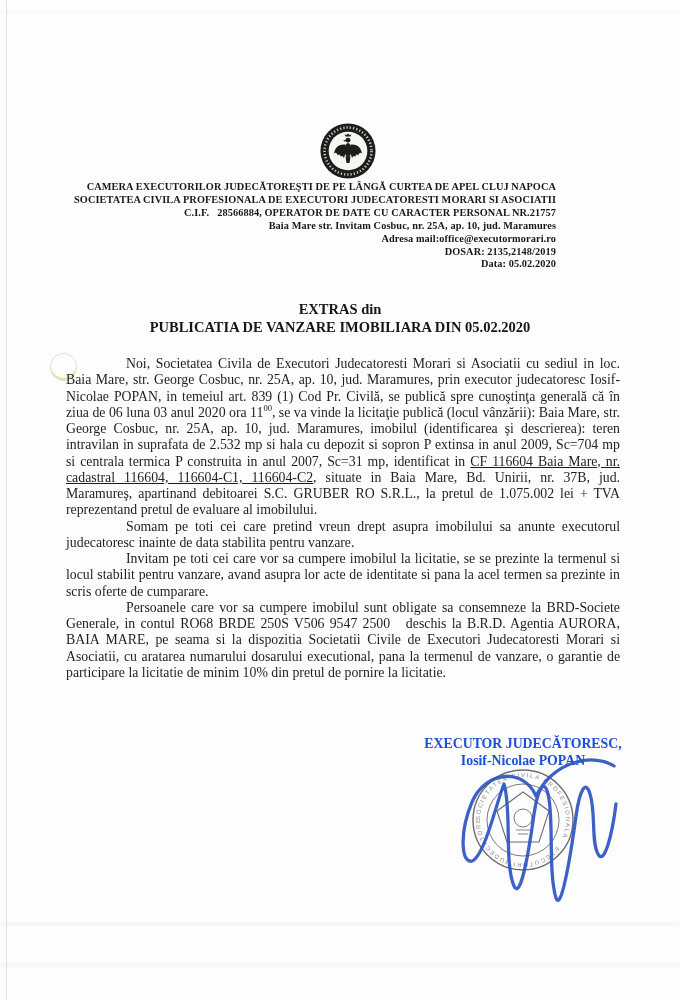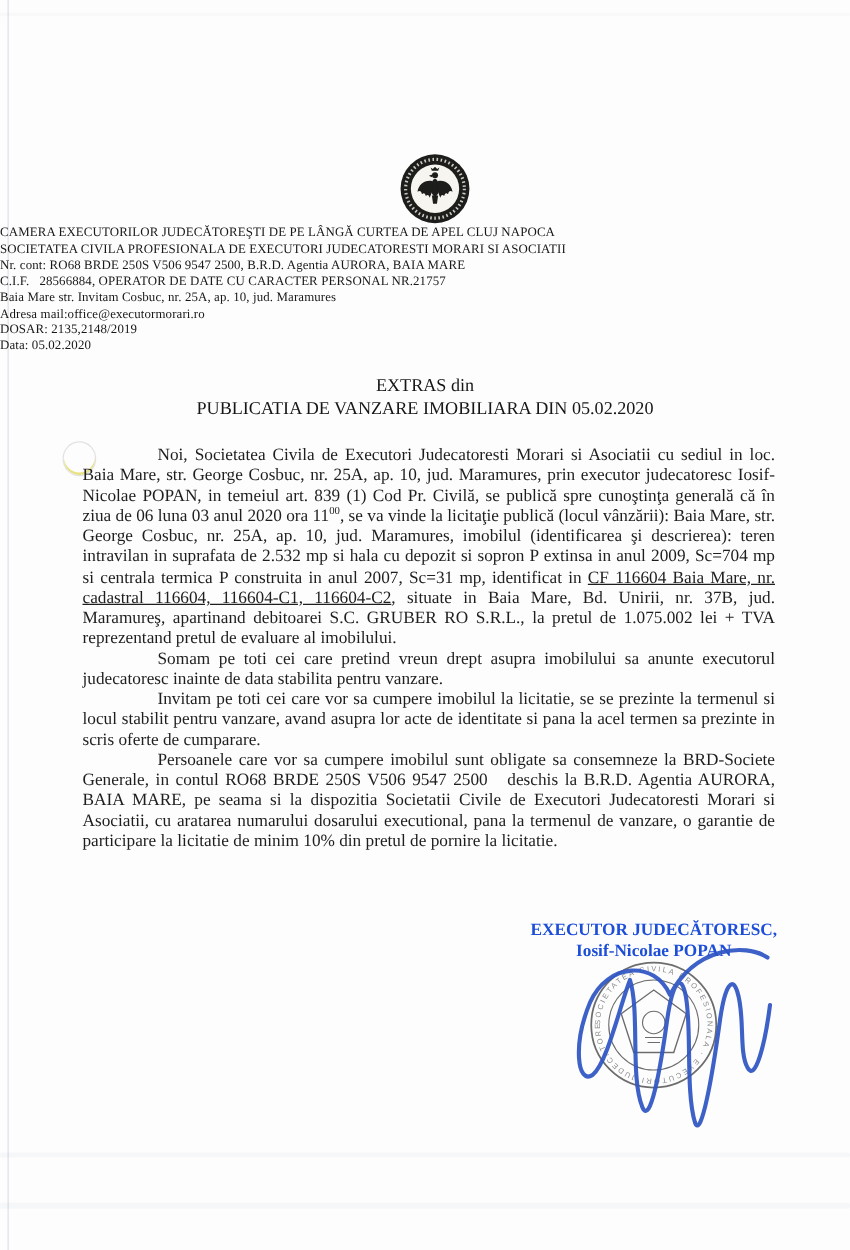--- a/index.html
+++ b/index.html
@@ -18,26 +18,26 @@
   .noise-2{top:962px;height:5px;}
   .noise-3{top:10px;height:3px;background:rgba(70,80,90,0.025);}
   .punch-hole{
     position:absolute;left:50px;top:353px;width:25px;height:26px;
     border:1.5px solid #e2e2e0;border-radius:50%;
     box-shadow:inset 0 -2px 0 #e9e27e;
   }
   .logo{position:absolute;left:319px;top:121px;width:58px;height:60px;}
   .header{
     position:absolute;left:0;top:181px;width:556px;
-    text-align:left;font-weight:normal;font-size:10.3px;line-height:12.9px;
+    text-align:right;font-weight:bold;font-size:10.3px;line-height:12.9px;
     letter-spacing:0.1px;color:#181818;
   }
   .doc-title{
     position:absolute;left:0;top:301px;width:680px;
-    text-align:center;font-weight:normal;font-size:14.5px;line-height:17.5px;color:#161616;
+    text-align:center;font-weight:bold;font-size:14.5px;line-height:17.5px;color:#161616;
   }
   .body-text{
     position:absolute;left:66px;top:356px;width:554px;
     font-size:13.8px;line-height:16.25px;text-align:justify;color:#1e1e1e;
   }
   .body-text p{margin:0;text-indent:60px;}
   .b{font-weight:normal;}
   .u{text-decoration:underline;}
   .sup{vertical-align:super;font-size:0.62em;line-height:0;}
   .sig-block{
@@ -77,21 +77,20 @@
         <path d="M-2.5,-6.5 C-8.5,-7.5 -13.5,-4 -14.5,2.5 C-12.5,1.2 -11.3,2.2 -10.8,4.6 C-9.2,2.8 -8.1,3.8 -7.6,6 C-6,4.2 -5,5.2 -4.4,7.4 L-2.2,2 Z"></path>
         <path d="M2.5,-6.5 C8.5,-7.5 13.5,-4 14.5,2.5 C12.5,1.2 11.3,2.2 10.8,4.6 C9.2,2.8 8.1,3.8 7.6,6 C6,4.2 5,5.2 4.4,7.4 L2.2,2 Z"></path>
         <path d="M-2.6,5.5 L2.6,5.5 L1.6,12.5 L-1.6,12.5 Z"></path>
       </g>
     </svg>
   </div>
 
   <div class="header">
     <div>CAMERA EXECUTORILOR JUDECĂTOREŞTI DE PE LÂNGĂ CURTEA DE APEL CLUJ NAPOCA</div>
     <div>SOCIETATEA CIVILA PROFESIONALA DE EXECUTORI JUDECATORESTI MORARI SI ASOCIATII</div>
-    <div>Nr. cont: RO68 BRDE 250S V506 9547 2500, B.R.D. Agentia AURORA, BAIA MARE</div>
     <div>C.I.F.&nbsp;&nbsp; 28566884, OPERATOR DE DATE CU CARACTER PERSONAL NR.21757</div>
     <div>Baia Mare str. Invitam Cosbuc, nr. 25A, ap. 10, jud. Maramures</div>
     <div>Adresa mail:office@executormorari.ro</div>
     <div>DOSAR: 2135,2148/2019</div>
     <div>Data: 05.02.2020</div>
   </div>
 
   <div class="doc-title">
     <div>EXTRAS din</div>
     <div>PUBLICATIA DE VANZARE IMOBILIARA DIN 05.02.2020</div>

